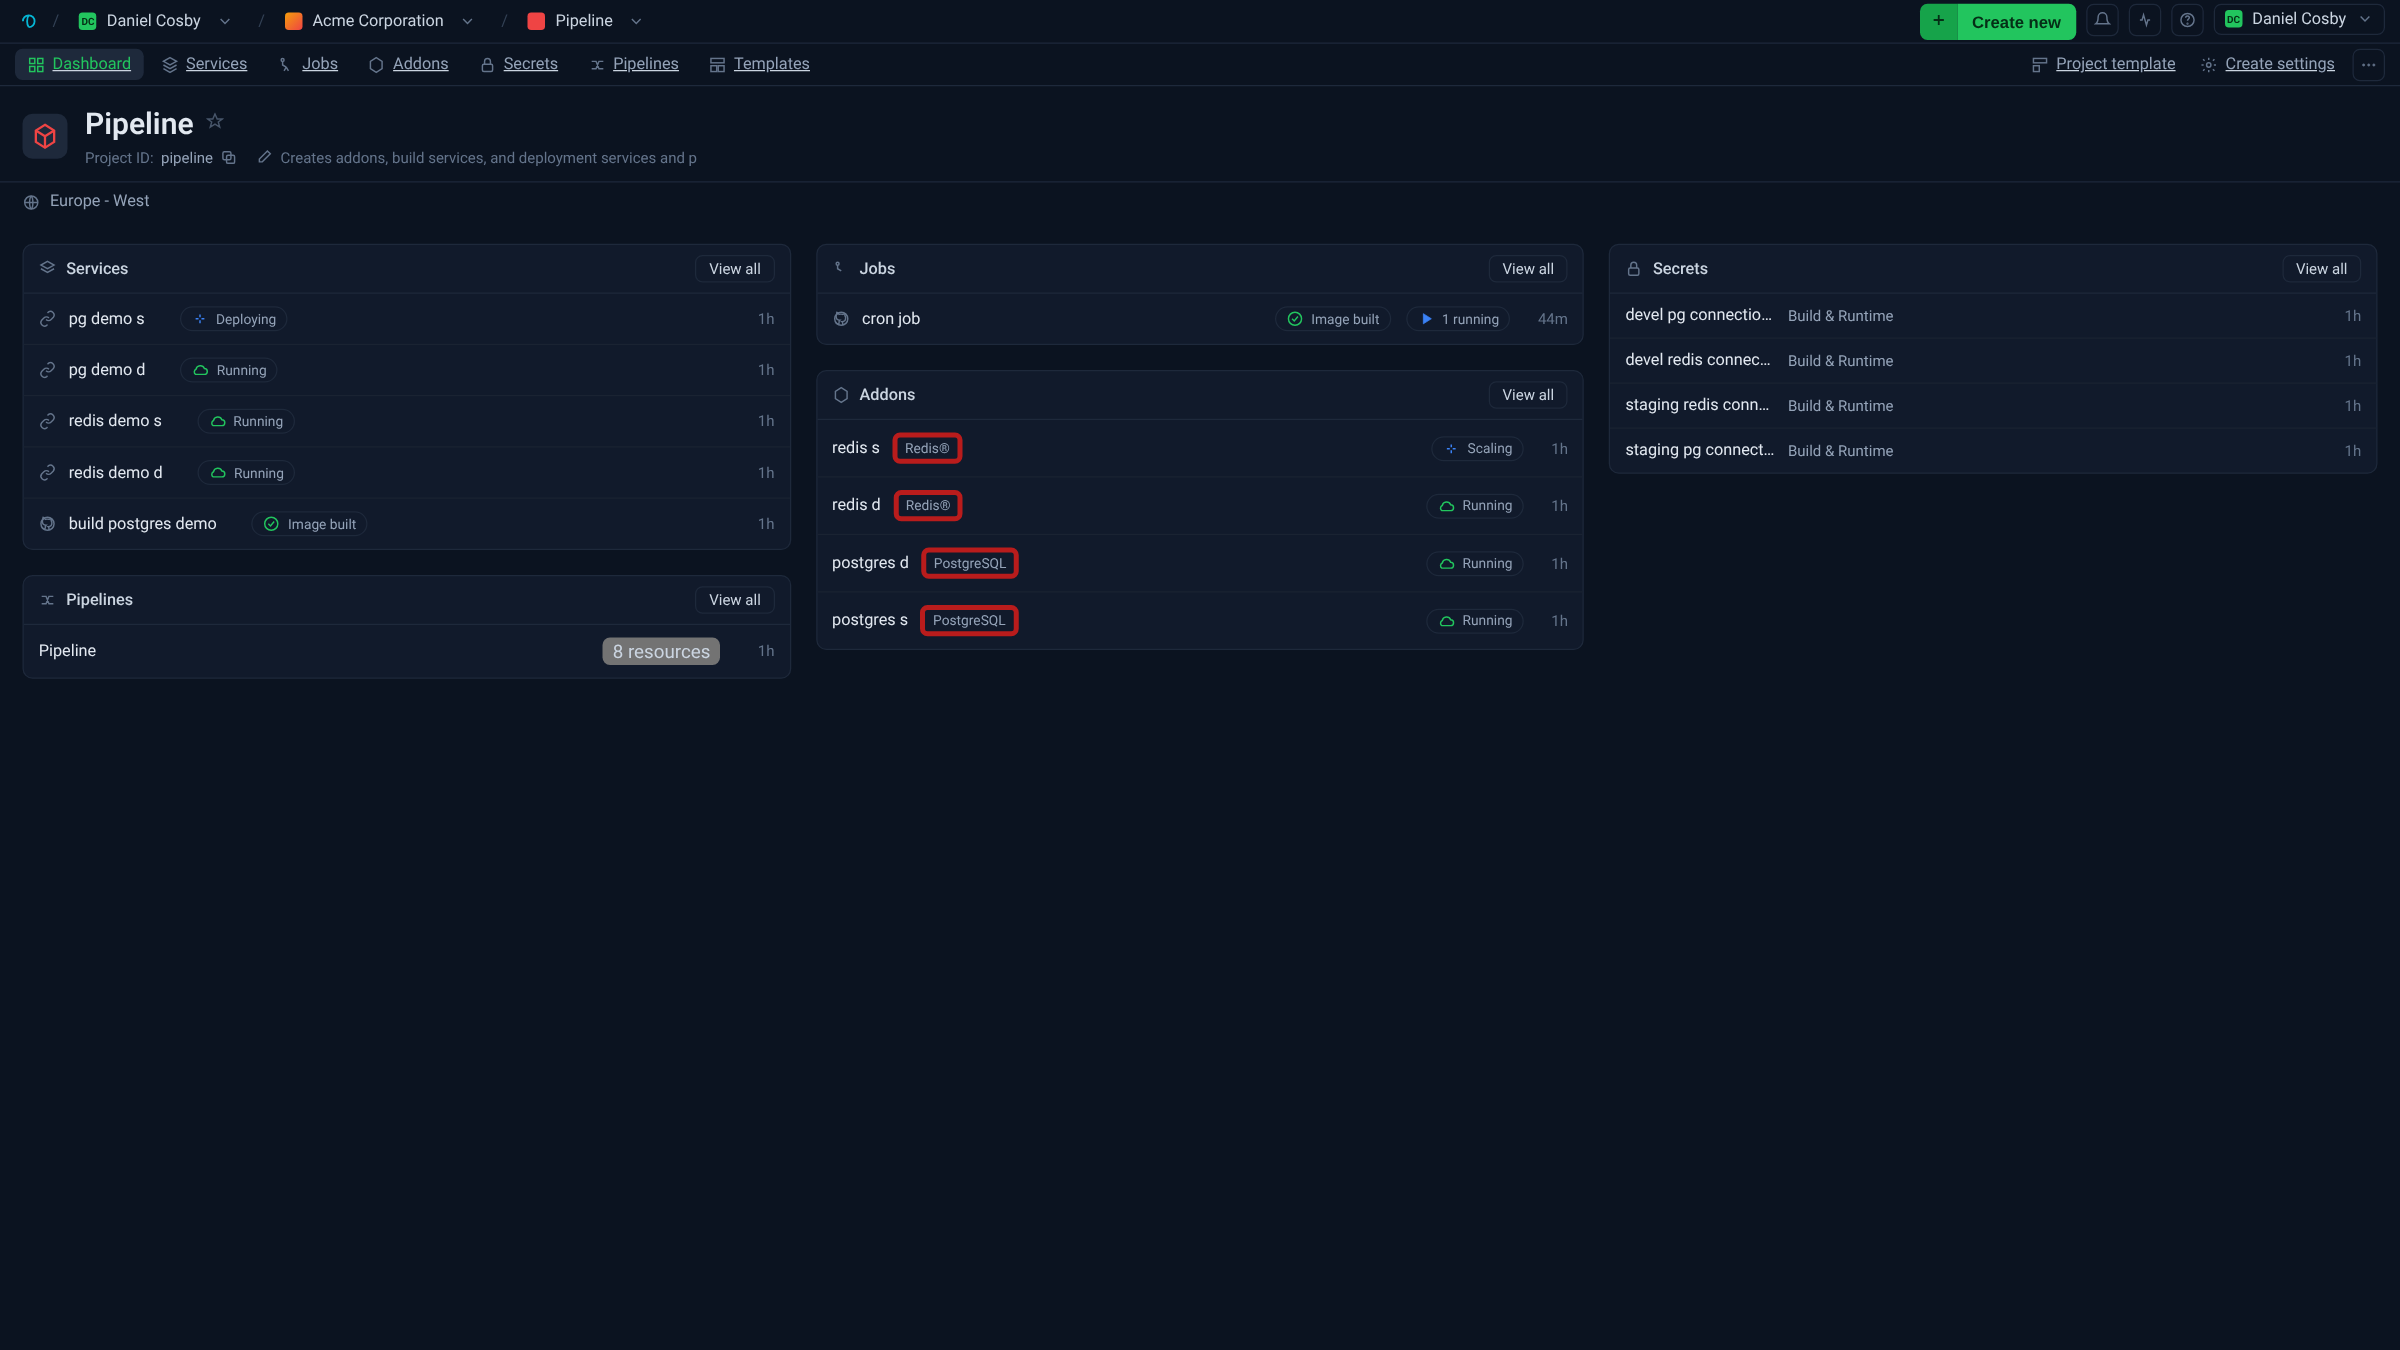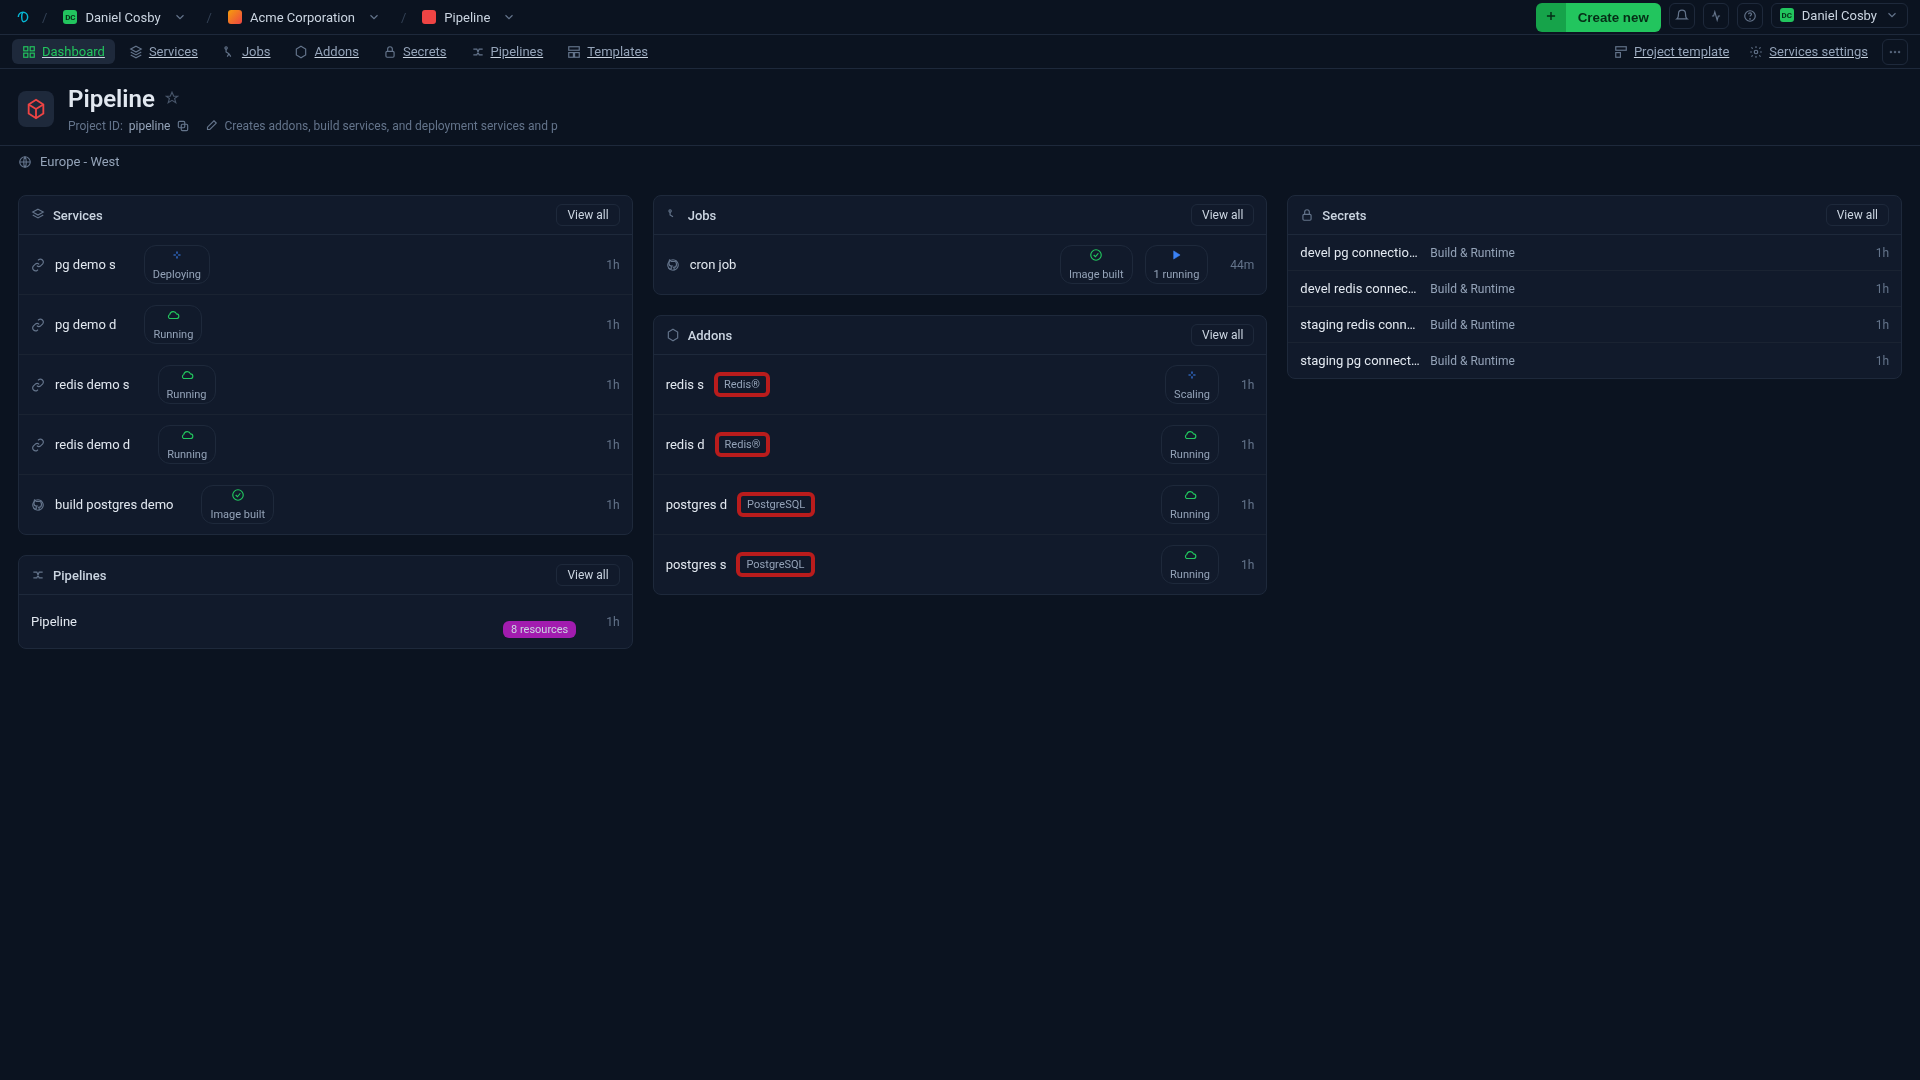--- a/index.html
+++ b/index.html
@@ -129,31 +129,30 @@
   gap:10px; cursor:pointer;
 }
 .row:last-child { border-bottom:none;justify-content:center; }
 .row .name { color:#e2e8f0; flex:0 0 auto; }
 .row .time { margin-left:auto; color:#64748b; font-size:12px; }
 .status {
   display:flex; align-items:center; gap:6px;
   border:1px solid #1e293b; border-radius:12px;
   padding:2px 8px; font-size:11px; color:#94a3b8;
   margin-left: 18px;
-  flex-direction: column;
 }
 .status-center { margin-left: 0; }
 .row .secret-name { color:#e2e8f0; width:120px; overflow:hidden; text-overflow:ellipsis; white-space:nowrap; }
 .tag {
   border:4px solid #b91c1c; border-radius:6px;
   padding:2px 6px; font-size:11px; color:#94a3b8;
 }
 .tag-fill {
-  background:#a21caf; border-radius:6px;
-  padding:2px 8px; font-size:11px; color:#cbd5e1;margin-top:16px;
+  background:#737373; border-radius:6px;
+  padding:2px 8px; font-size:15px; color:#cbd5e1;
 }
 .svcicon { width:14px; height:14px; display:flex; align-items:center; justify-content:center; }
 .ic { width:14px; height:14px; }
 .ic-muted { stroke:#64748b; }
 .ic-green { stroke:#22c55e; }
 .ic-blue { stroke:#3b82f6; }
 .margin-left-auto-wide { margin-left:auto; display:flex; align-items:center; gap:12px; }
 </style>
 </head>
 <body>
@@ -289,21 +288,21 @@
           <rect x="3" y="3" width="18" height="6"></rect>
           <rect x="3" y="13" width="8" height="8"></rect>
         </svg>
       <span>Project template</span>
     </div>
     <div class="nav-action">
       <svg class="ic ic-muted" viewBox="0 0 24 24" fill="none" stroke-width="2">
           <circle cx="12" cy="12" r="3"></circle>
           <path d="M12 2v3M12 19v3M4.2 4.2l2.1 2.1M17.7 17.7l2.1 2.1M2 12h3M19 12h3M4.2 19.8l2.1-2.1M17.7 6.3l2.1-2.1"></path>
         </svg>
-      <span>Services settings</span>
+      <span>Create settings</span>
     </div>
     <div class="more-btn">
       <svg class="ic ic-muted" viewBox="0 0 24 24" fill="#64748b">
           <circle cx="5" cy="12" r="1.5"></circle>
           <circle cx="12" cy="12" r="1.5"></circle>
           <circle cx="19" cy="12" r="1.5"></circle>
         </svg>
     </div>
   </div>
 </div>

